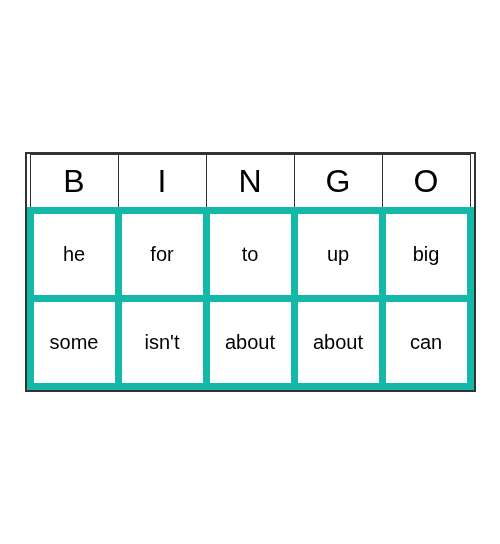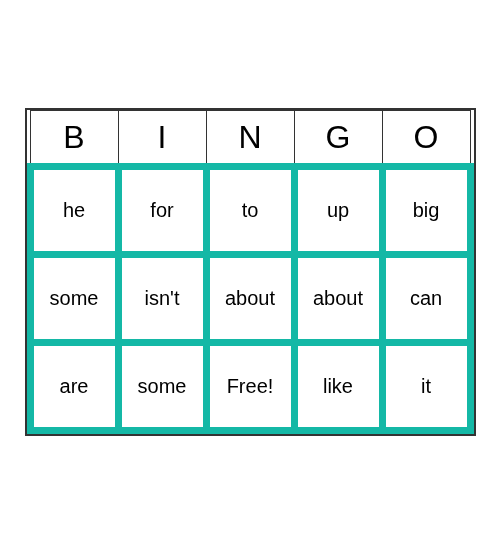--- a/index.html
+++ b/index.html
@@ -71,22 +71,15 @@
           <td>up</td>
           <td>big</td>
         </tr>
         <tr>
           <td>some</td>
           <td>isn't</td>
           <td>about</td>
           <td>about</td>
           <td>can</td>
         </tr>
-        <tr>
-          <td>are</td>
-          <td>some</td>
-          <td class="free-cell">Free!</td>
-          <td>like</td>
-          <td>it</td>
-        </tr>
       </tbody>
   </table>
 </div>
 
 </body></html>

